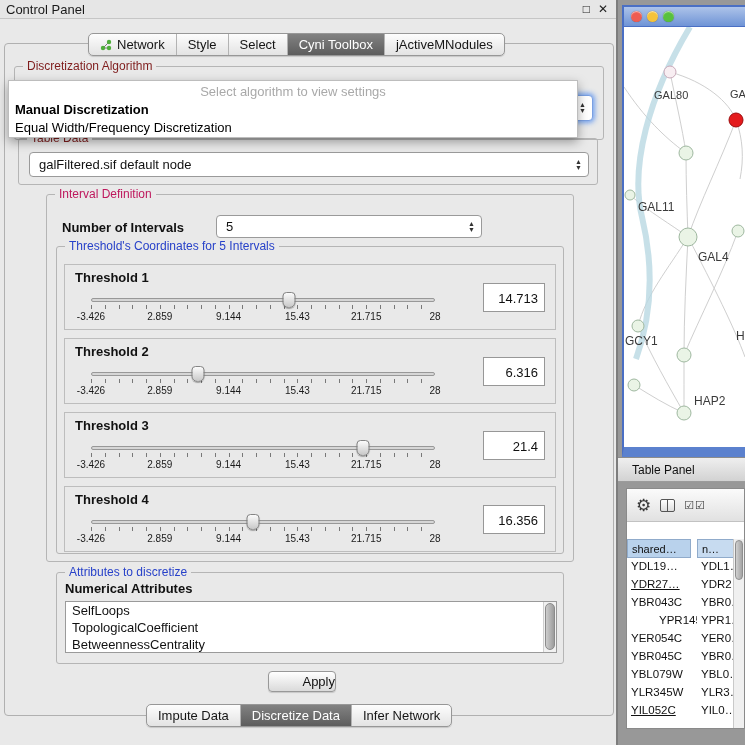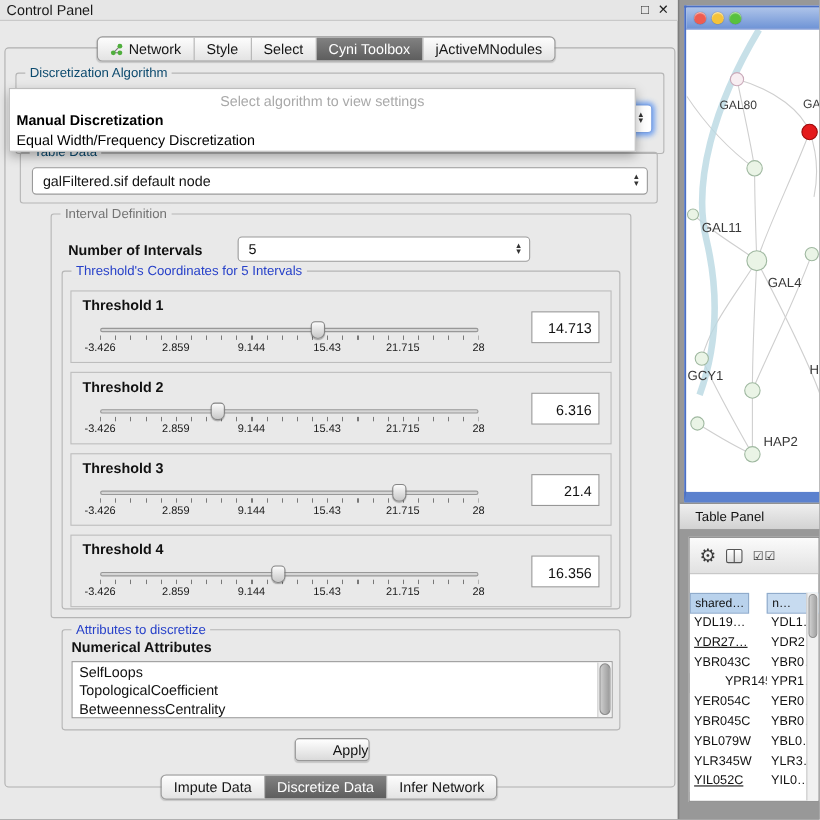--- a/index.html
+++ b/index.html
@@ -14,22 +14,22 @@
   .inner-frame { position:absolute; left:4px; top:43px; width:610px; height:673px; border:1px solid #b0b0b0; border-radius:4px; background:#e9e9e9; }
 
   
   .seg { position:absolute; display:flex; border:1px solid #979797; border-radius:5px; overflow:hidden; height:23px; background:linear-gradient(#fdfdfd,#e3e3e3); z-index:3; box-shadow:0 1px 1px rgba(0,0,0,.15); }
   .seg .tab { padding:3px 11px; font-size:13px; color:#151515; border-right:1px solid #b3b3b3; display:flex; align-items:center; gap:5px; white-space:nowrap; }
   .seg .tab:last-child { border-right:none; }
   .seg .tab.sel { background:linear-gradient(#828282,#5d5d5d); color:#fff; }
 
   
   .group { position:absolute; border:1px solid #b5b5b5; border-radius:3px; }
-  .group > .legend { position:absolute; top:-8px; left:8px; background:#e9e9e9; padding:0 4px; font-size:12px; color:#0c4a6e; white-space:nowrap; }
-  .legend.green { color:#737373; }
+  .group > .legend { position:absolute; top:-8px; left:8px; background:#e9e9e9; padding:0 4px; font-size:12px; color:#7f1d1d; white-space:nowrap; }
+  .legend.green { color:#be185d; }
   .legend.blue  { color:#2741c9; }
 
   
   .combo { position:absolute; background:#fff; border:1px solid #9a9a9a; border-radius:4px; font-size:13px; color:#111; display:flex; align-items:center; padding:0 20px 0 9px; }
   .combo .arrows { position:absolute; right:6px; top:50%; transform:translateY(-50%); font-size:7px; line-height:6px; color:#333; text-align:center; }
   .combo.focusring { border:1px solid #7aa0e2; box-shadow:0 0 5px 2px rgba(98,150,240,.85); }
 
   
   .popup { position:absolute; left:8px; top:80px; width:570px; background:#fff; border:1px solid #bdbdbd; box-shadow:0 4px 10px rgba(0,0,0,.35); z-index:9; font-size:13px; }
   .popup .ph  { color:#a9a9a9; text-align:center; padding:3px 0 2px; }
@@ -311,21 +311,21 @@
     <span>Table Panel</span>
   </div>
 
   <div class="tpwin">
     <div class="tp-toolbar">
       <span class="gear">⚙</span>
       <span class="cols-icon"></span>
       <span class="checks">☑☑</span>
     </div>
 
-    <div class="tp-colhead" style="left:0; width:54px;">shared…</div>
+    <div class="tp-colhead" style="left:0; width:64px;">shared…</div>
     <div class="tp-colhead" style="left:70px; width:49px; background:#c7dbf0;">n…</div>
 
     <div class="tp-row-cell" style="left:0; top:69px;  width:70px;">YDL19…</div>
     <div class="tp-row-cell" style="left:70px; top:69px;  width:38px;">YDL1…</div>
     <div class="tp-row-cell" style="left:0; top:87px;  width:70px;text-decoration:underline;">YDR27…</div>
     <div class="tp-row-cell" style="left:70px; top:87px;  width:38px;">YDR2…</div>
     <div class="tp-row-cell" style="left:0; top:105px; width:70px;">YBR043C</div>
     <div class="tp-row-cell" style="left:70px; top:105px; width:38px;">YBR0…</div>
     <div class="tp-row-cell" style="left:0; top:123px; width:70px;margin-left:28px;">YPR145W</div>
     <div class="tp-row-cell" style="left:70px; top:123px; width:38px;">YPR1…</div>

